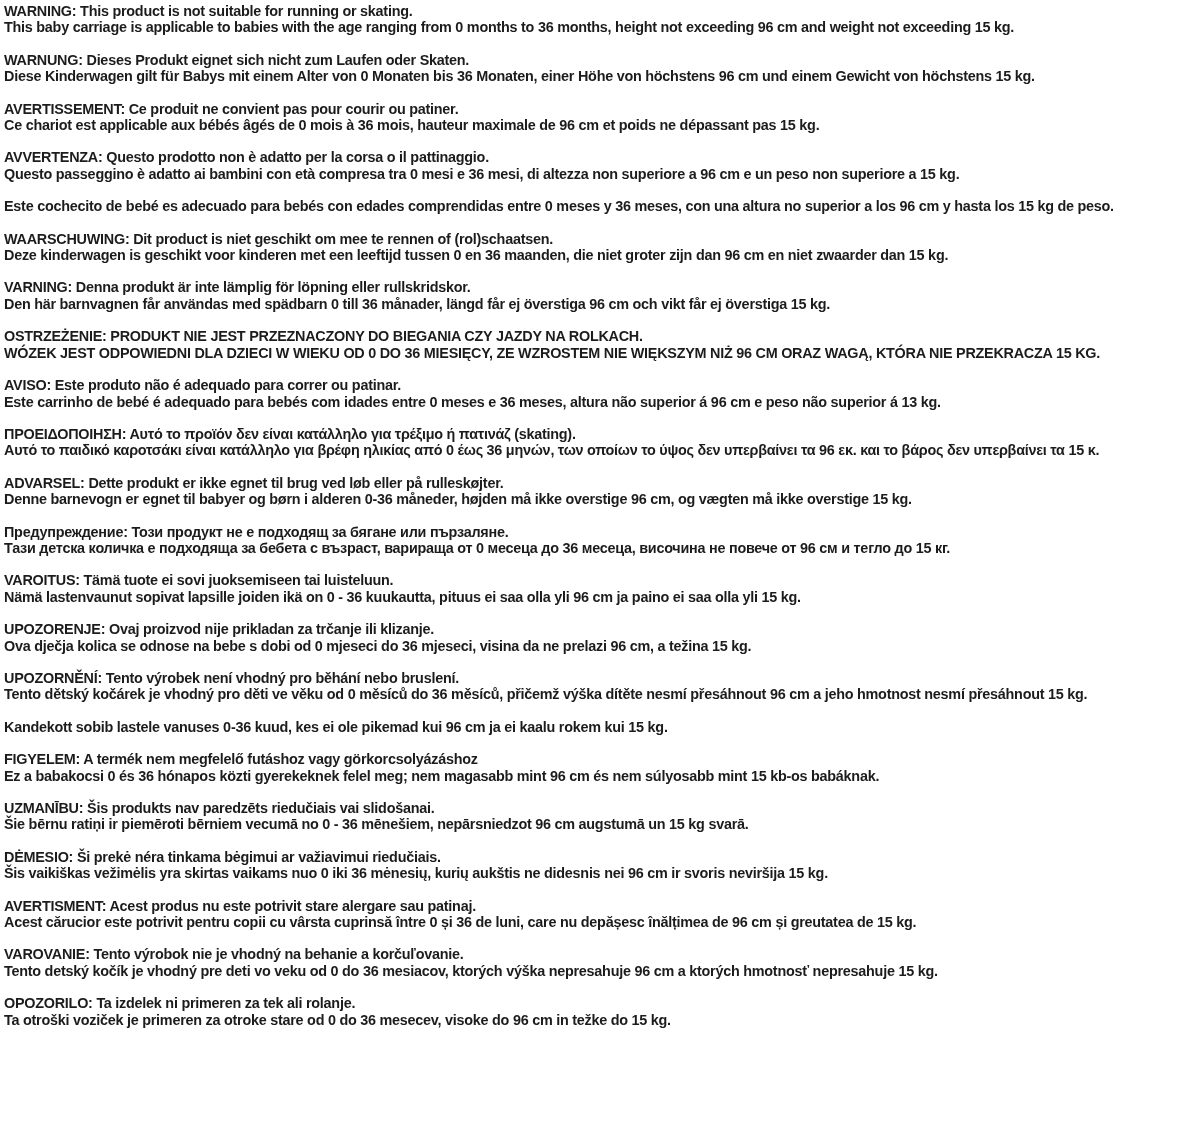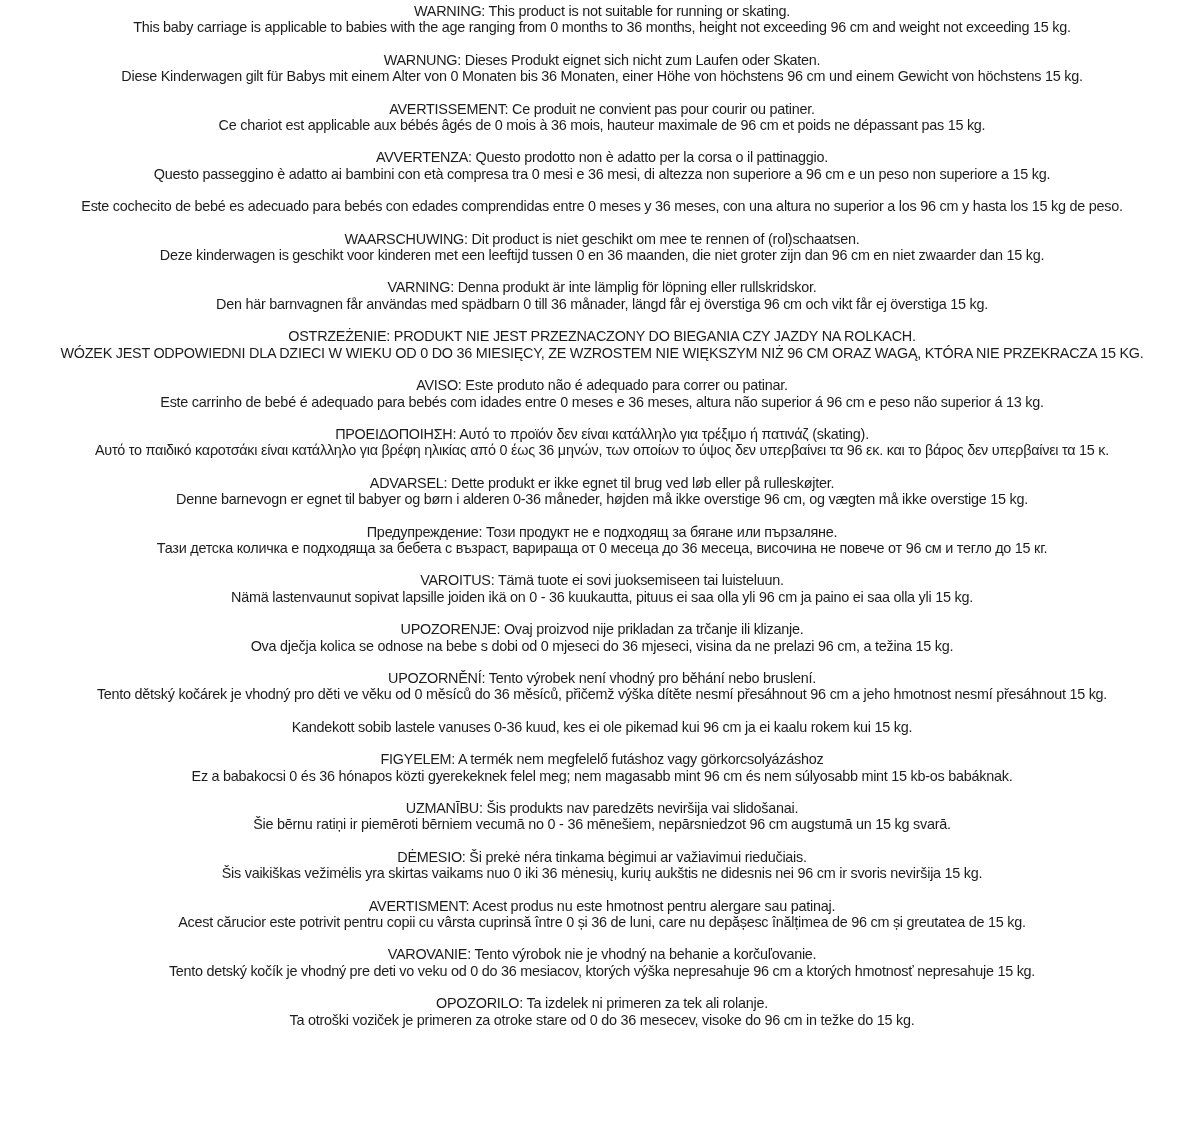--- a/index.html
+++ b/index.html
@@ -13,27 +13,26 @@
     overflow: hidden;
     font-family: "Liberation Sans", "DejaVu Sans", sans-serif;
   }
   .doc {
     padding: 3px 0 0 4px;
   }
   .block {
     margin-bottom: 16px;
   }
   .line {
-    font-weight: normal;
+    font-weight: bold;
     font-size: 14.4px;
     line-height: 16.4px;
     letter-spacing: -0.25px;
     white-space: nowrap;
     color: #1c1c1c;
-    text-align: center;
   }
 </style>
 </head>
 <body>
 
 <div class="doc">
 
   <div class="block">
     <div class="line">WARNING: This product is not suitable for running or skating.</div>
     <div class="line">This baby carriage is applicable to babies with the age ranging from 0 months to 36 months, height not exceeding 96 cm and weight not exceeding 15 kg.</div>
@@ -111,32 +110,32 @@
   <div class="block">
     <div class="line">Kandekott sobib lastele vanuses 0-36 kuud, kes ei ole pikemad kui 96 cm ja ei kaalu rokem kui 15 kg.</div>
   </div>
 
   <div class="block">
     <div class="line">FIGYELEM: A termék nem megfelelő futáshoz vagy görkorcsolyázáshoz</div>
     <div class="line">Ez a babakocsi 0 és 36 hónapos közti gyerekeknek felel meg; nem magasabb mint 96 cm és nem súlyosabb mint 15 kb-os babáknak.</div>
   </div>
 
   <div class="block">
-    <div class="line">UZMANĪBU: Šis produkts nav paredzēts neviršija vai slidošanai.</div>
+    <div class="line">UZMANĪBU: Šis produkts nav paredzēts riedučiais vai slidošanai.</div>
     <div class="line">Šie bērnu ratiņi ir piemēroti bērniem vecumā no 0 - 36 mēnešiem, nepārsniedzot 96 cm augstumā un 15 kg svarā.</div>
   </div>
 
   <div class="block">
     <div class="line">DĖMESIO: Ši prekė néra tinkama bėgimui ar važiavimui riedučiais.</div>
     <div class="line">Šis vaikiškas vežimėlis yra skirtas vaikams nuo 0 iki 36 mėnesių, kurių aukštis ne didesnis nei 96 cm ir svoris neviršija 15 kg.</div>
   </div>
 
 
   <div class="block">
-    <div class="line">AVERTISMENT: Acest produs nu este hmotnost pentru alergare sau patinaj.</div>
+    <div class="line">AVERTISMENT: Acest produs nu este potrivit stare alergare sau patinaj.</div>
     <div class="line">Acest cărucior este potrivit pentru copii cu vârsta cuprinsă între 0 și 36 de luni, care nu depășesc înălțimea de 96 cm și greutatea de 15 kg.</div>
   </div>
 
   <div class="block">
     <div class="line">VAROVANIE: Tento výrobok nie je vhodný na behanie a korčuľovanie.</div>
     <div class="line">Tento detský kočík je vhodný pre deti vo veku od 0 do 36 mesiacov, ktorých výška nepresahuje 96 cm a ktorých hmotnosť nepresahuje 15 kg.</div>
   </div>
 
   <div class="block">
     <div class="line">OPOZORILO: Ta izdelek ni primeren za tek ali rolanje.</div>

